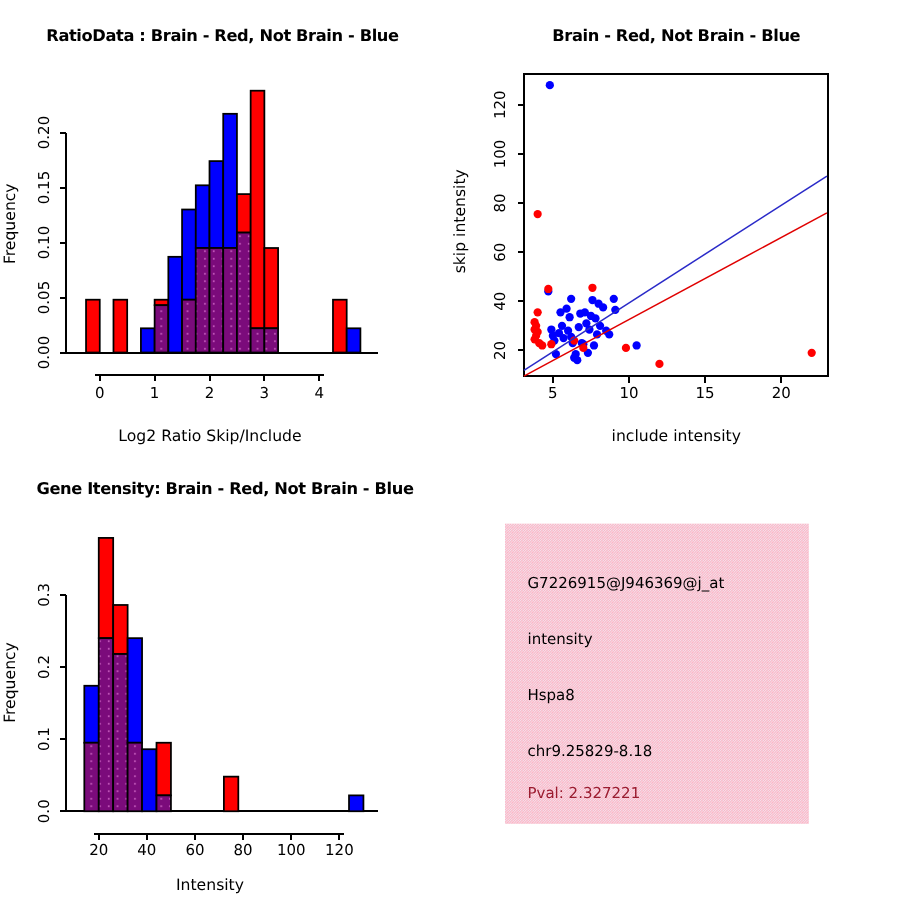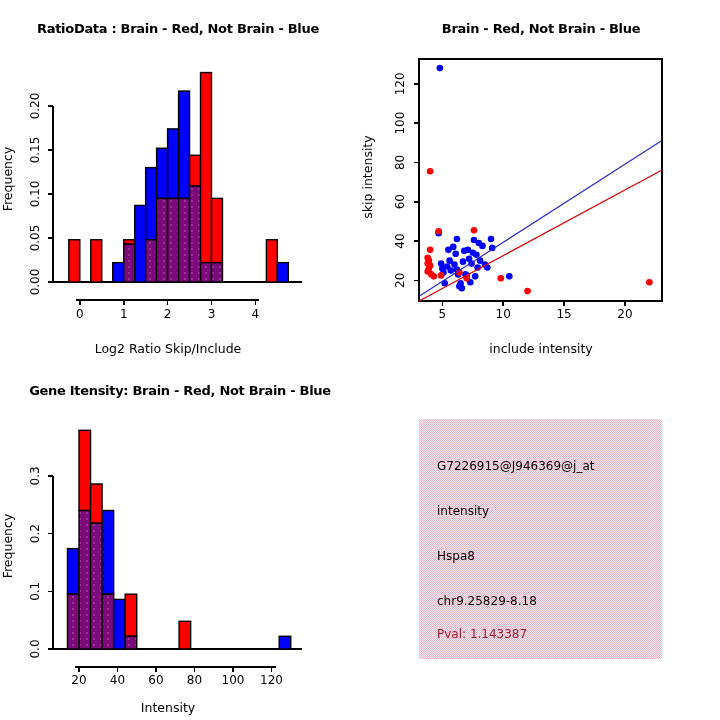--- a/index.html
+++ b/index.html
@@ -4,21 +4,21 @@
 <style>
   html,body{margin:0;padding:0;width:720px;height:720px;background:#ffffff;
     font-family:"DejaVu Sans",sans-serif;color:#000;overflow:hidden;}
   .figure{position:relative;width:720px;height:720px;}
   .panel{position:absolute;width:360px;height:360px;}
   #p1{left:0;top:0}#p2{left:360px;top:0}#p3{left:0;top:360px}#p4{left:360px;top:360px}
   .panel svg{position:absolute;left:0;top:0;}
   .ctitle{font-weight:bold;font-size:13px;letter-spacing:-0.3px;}
   .alabel{font-size:12.5px;}
   .tick{font-size:12px;}
-  .infobox{position:absolute;left:59px;top:59px;width:243px;height:240px;}
+  .infobox{position:absolute;left:44px;top:59px;width:243px;height:240px;}
   .infoline{position:absolute;left:18px;font-size:12px;white-space:nowrap;}
   #il0{top:40px}#il1{top:85px}#il2{top:130px}#il3{top:175px}#il4{top:208px}
 </style>
 </head>
 <body>
 
 <div class="figure">
 
   <div class="panel" id="p1">
     <svg id="svg1" width="360" height="360">
@@ -223,17 +223,17 @@
       <text class="alabel" x="12" y="186" text-anchor="middle" transform="rotate(-90 12 186)">Frequency</text>
     </svg>
   </div>
 
   <div class="panel" id="p4">
     <div class="infobox" id="infobox" style="background-color: rgb(255, 180, 196); background-image: linear-gradient(45deg, rgb(236, 235, 244) 25%, transparent 25%, transparent 75%, rgb(236, 235, 244) 75%), linear-gradient(45deg, rgb(236, 235, 244) 25%, transparent 25%, transparent 75%, rgb(236, 235, 244) 75%); background-size: 2px 2px; background-position: 0px 0px, 1px 1px;">
       <div class="infoline" id="il0" style="color: rgb(0, 0, 0);">G7226915@J946369@j_at</div>
       <div class="infoline" id="il1" style="color: rgb(0, 0, 0);">intensity</div>
       <div class="infoline" id="il2" style="color: rgb(0, 0, 0);">Hspa8</div>
       <div class="infoline" id="il3" style="color: rgb(0, 0, 0); text-align: center;">chr9.25829-8.18</div>
-      <div class="infoline" id="il4" style="color: rgb(155, 28, 48);">Pval: 1.143387</div>
+      <div class="infoline" id="il4" style="color: rgb(155, 28, 48);">Pval: 2.327221</div>
     </div>
   </div>
 
 </div>
 
 </body></html>

